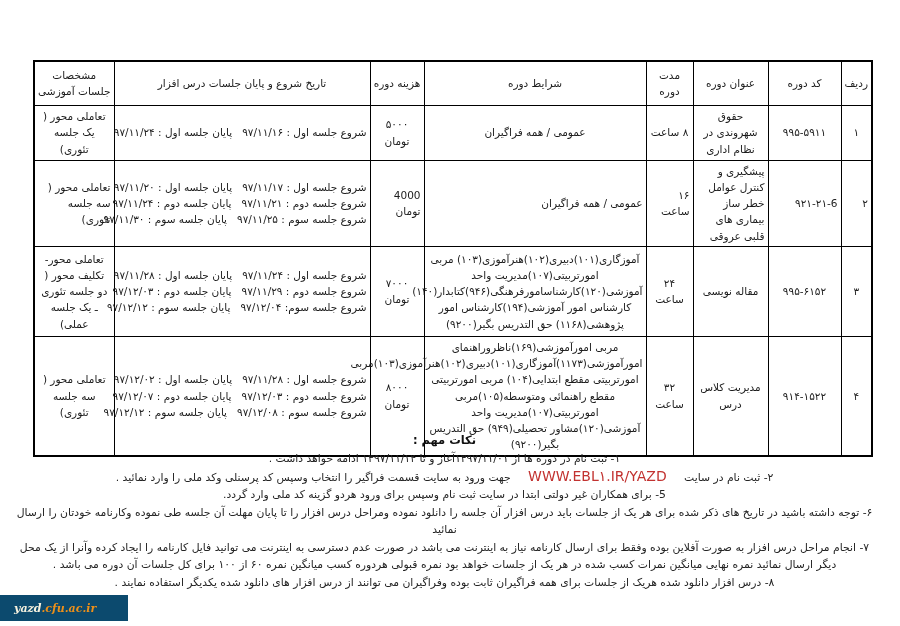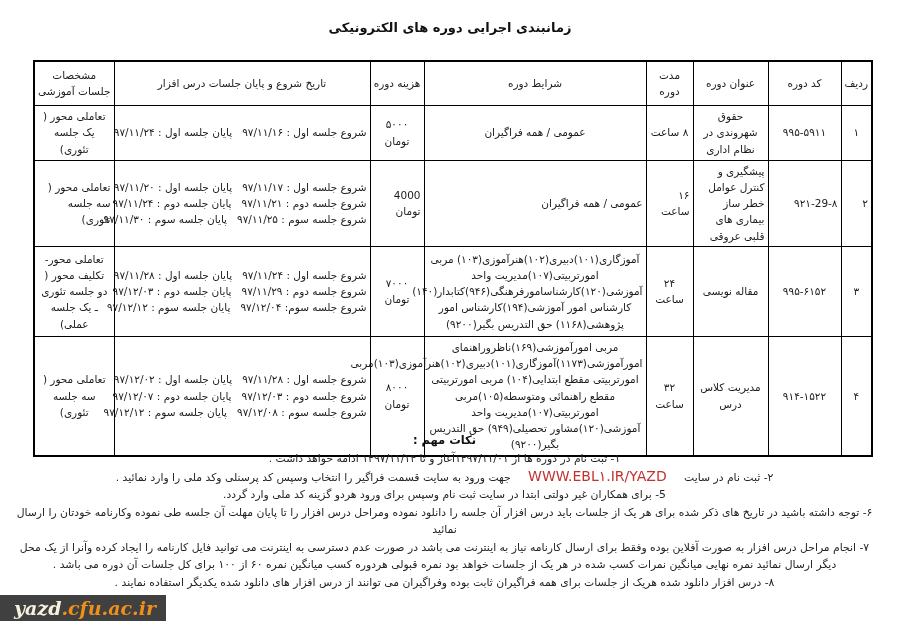--- a/index.html
+++ b/index.html
@@ -30,32 +30,31 @@
   .date-line { white-space:nowrap; }
 
   .notes { position:absolute; top:433px; right:27px; left:16px; direction:rtl;
     text-align:center; font-size:10.8px; color:#242424; }
   .notes-heading { font-weight:bold; font-size:11.5px; color:#111; margin-bottom:3px; }
   .note-line { line-height:17.5px; }
   .note-link { color:#c23230; margin:0 14px; direction:ltr; unicode-bidi:embed;
     display:inline-block; font-size:14px; }
 
   .watermark { position:absolute; left:0; top:595px; height:26px; min-width:128px;
-    background:#404040; color:#f7f2df; display:flex; align-items:center;
+    background:#0c4a6e; color:#f7f2df; display:flex; align-items:center;
     padding:0 10px 0 14px; direction:ltr;
     font-family:"DejaVu Serif","Liberation Serif",serif;
-    font-style:italic; font-weight:bold; font-size:19px; }
+    font-style:italic; font-weight:bold; font-size:11px; }
   .watermark .suffix { color:#ee9019; }
 </style>
 </head>
 <body>
 
 <div class="page">
 
-  <div class="doc-title">زمانبندی اجرایی دوره های الکترونیکی</div>
 
   <table class="schedule">
     <colgroup>
       <col class="c-row">
         <col class="c-code">
         <col class="c-title">
         <col class="c-dur">
       <col class="c-cond">
         <col class="c-cost">
         <col class="c-dates">
@@ -82,21 +81,21 @@
       <td class="prelines">۵۰۰۰
 تومان</td>
       <td class="dates">
         <div class="date-line">شروع جلسه اول : ۹۷/۱۱/۱۶ &nbsp; پایان جلسه اول : ۹۷/۱۱/۲۴</div>
       </td>
       <td>تعاملی محور ( یک جلسه تئوری)</td>
     </tr>
 
     <tr class="r2">
       <td>۲</td>
-      <td><span class="ltr">۹۲۱-29-۸</span></td>
+      <td><span class="ltr">۹۲۱-۲۱-6</span></td>
       <td>پیشگیری و کنترل عوامل خطر ساز بیماری های قلبی عروقی</td>
       <td class="prelines">۱۶
 ساعت</td>
       <td class="cond">عمومی / همه فراگیران</td>
       <td class="prelines">4000
 تومان</td>
       <td class="dates">
         <div class="date-line">شروع جلسه اول : ۹۷/۱۱/۱۷ &nbsp; پایان جلسه اول : ۹۷/۱۱/۲۰</div>
         <div class="date-line">شروع جلسه دوم : ۹۷/۱۱/۲۱ &nbsp; پایان جلسه دوم : ۹۷/۱۱/۲۴</div>
         <div class="date-line">شروع جلسه سوم : ۹۷/۱۱/۲۵ &nbsp; پایان جلسه سوم : ۹۷/۱۱/۳۰</div>

